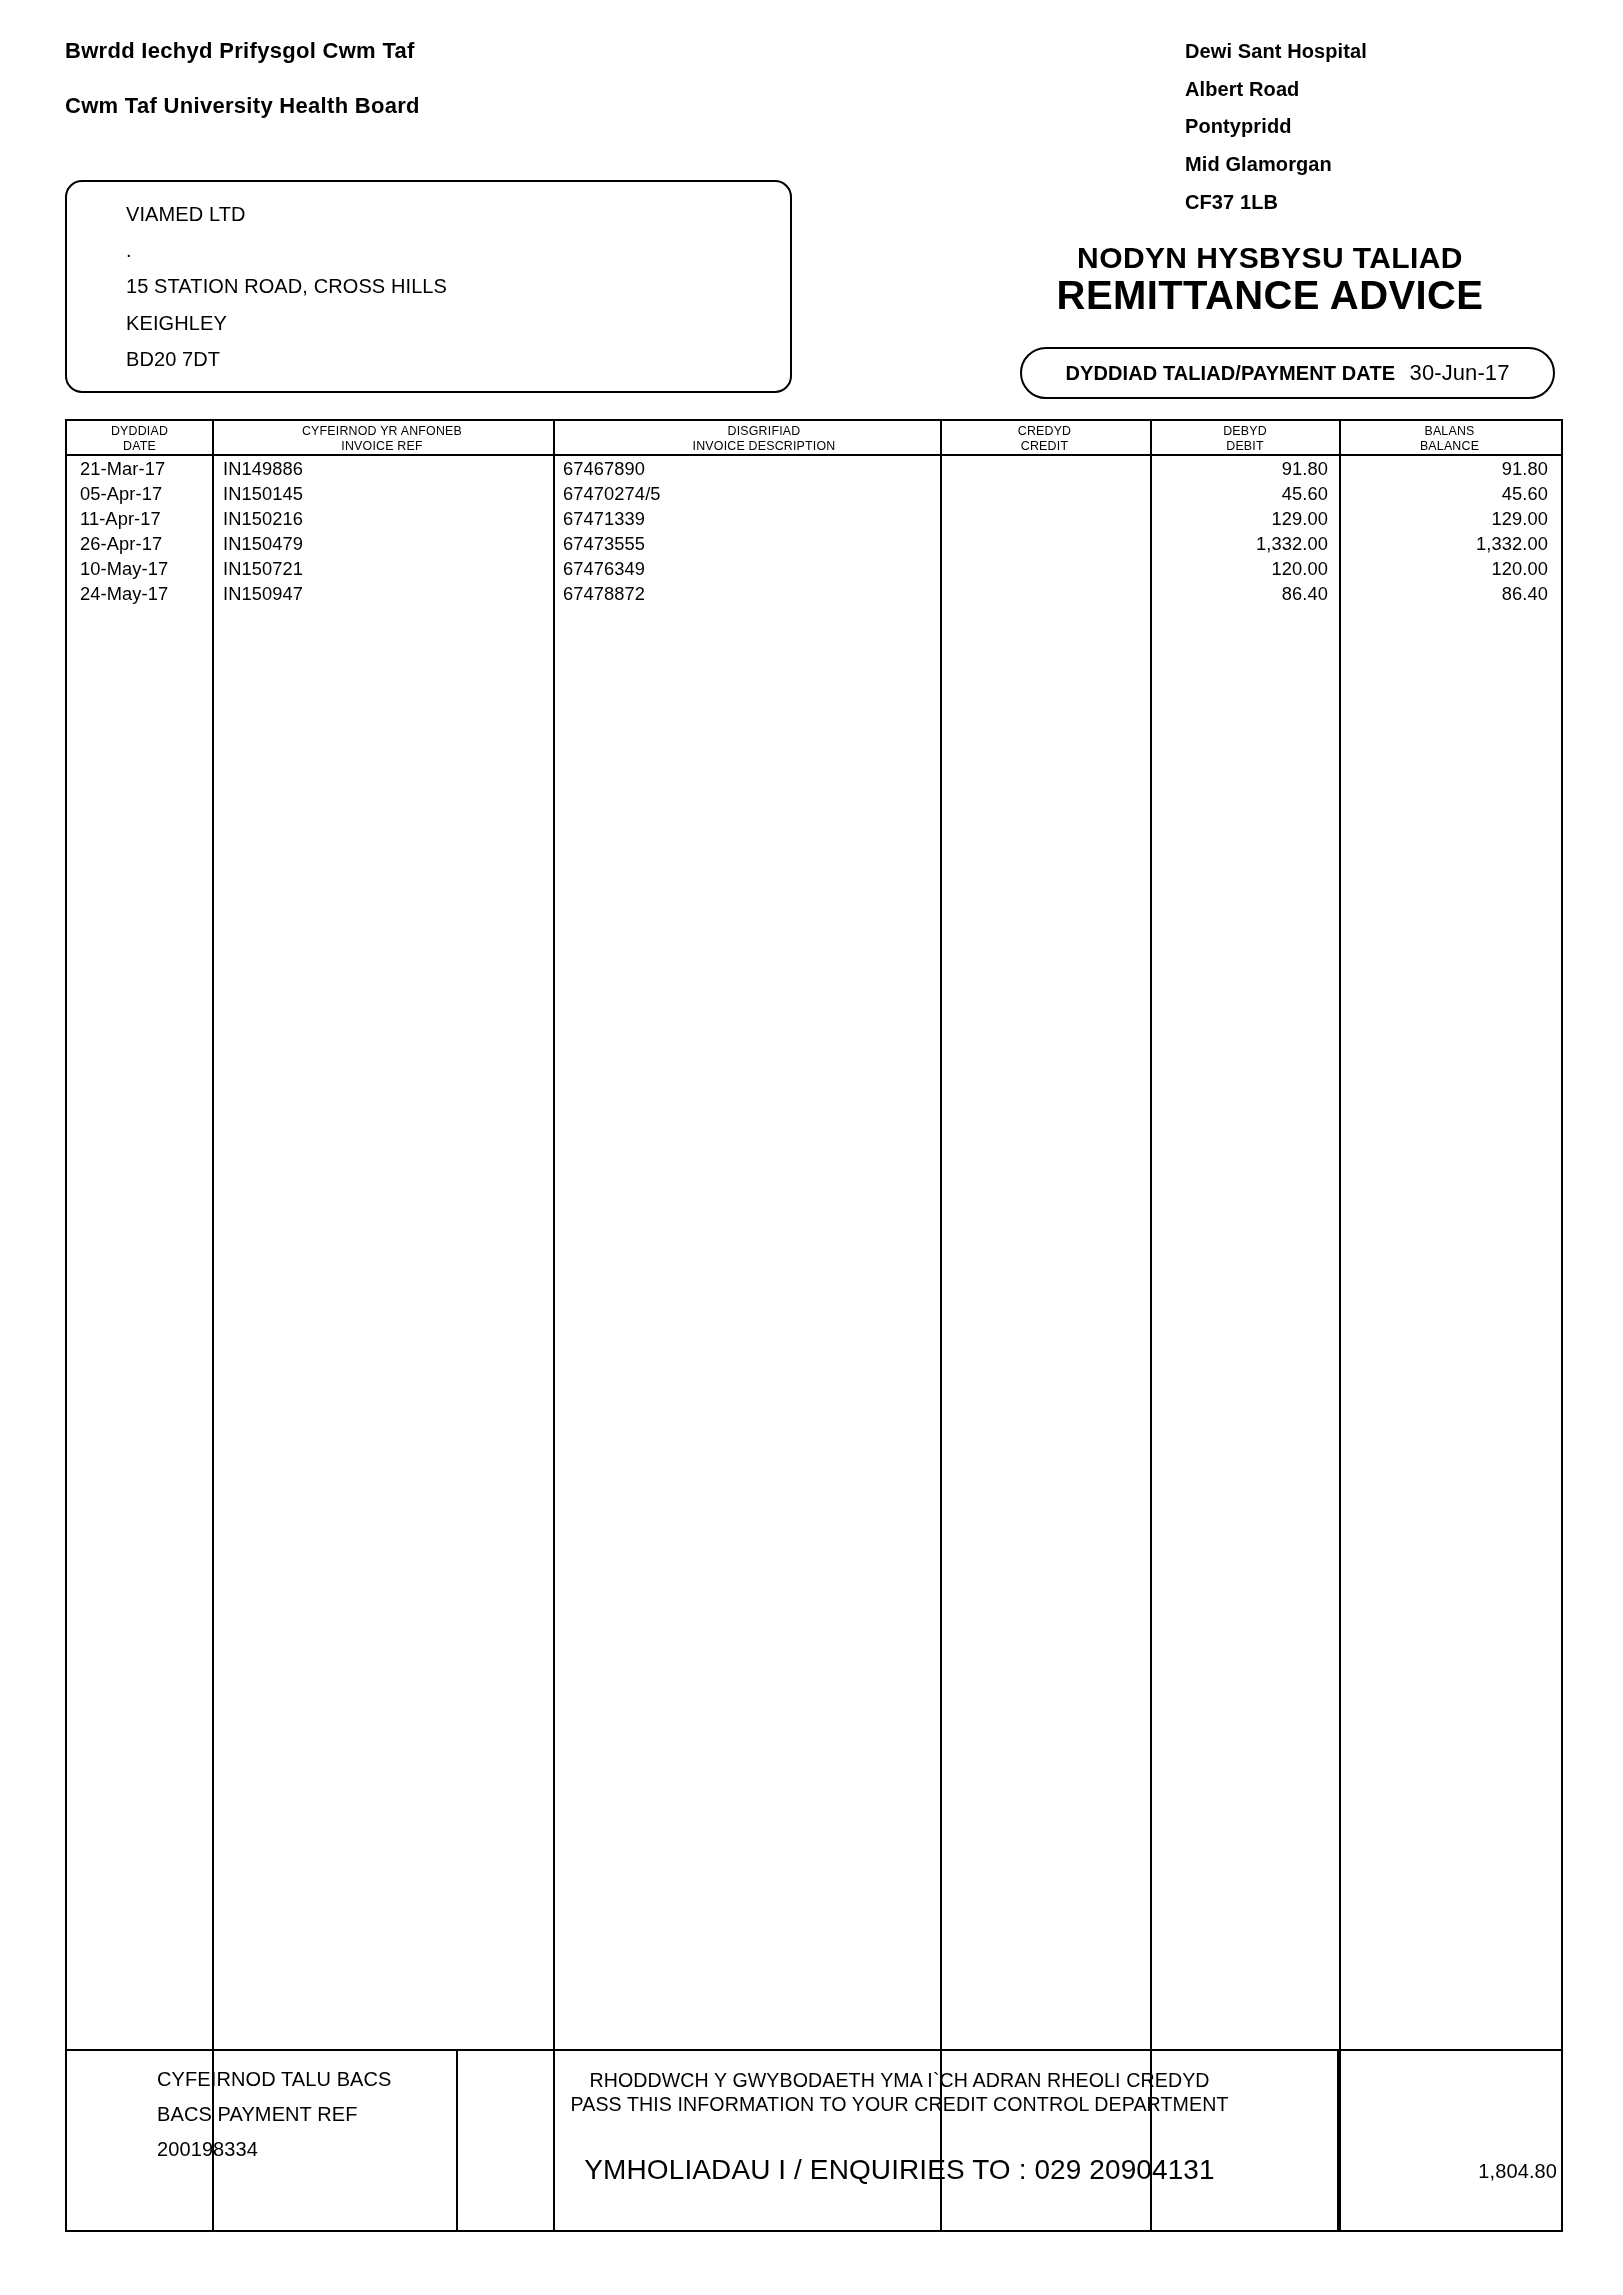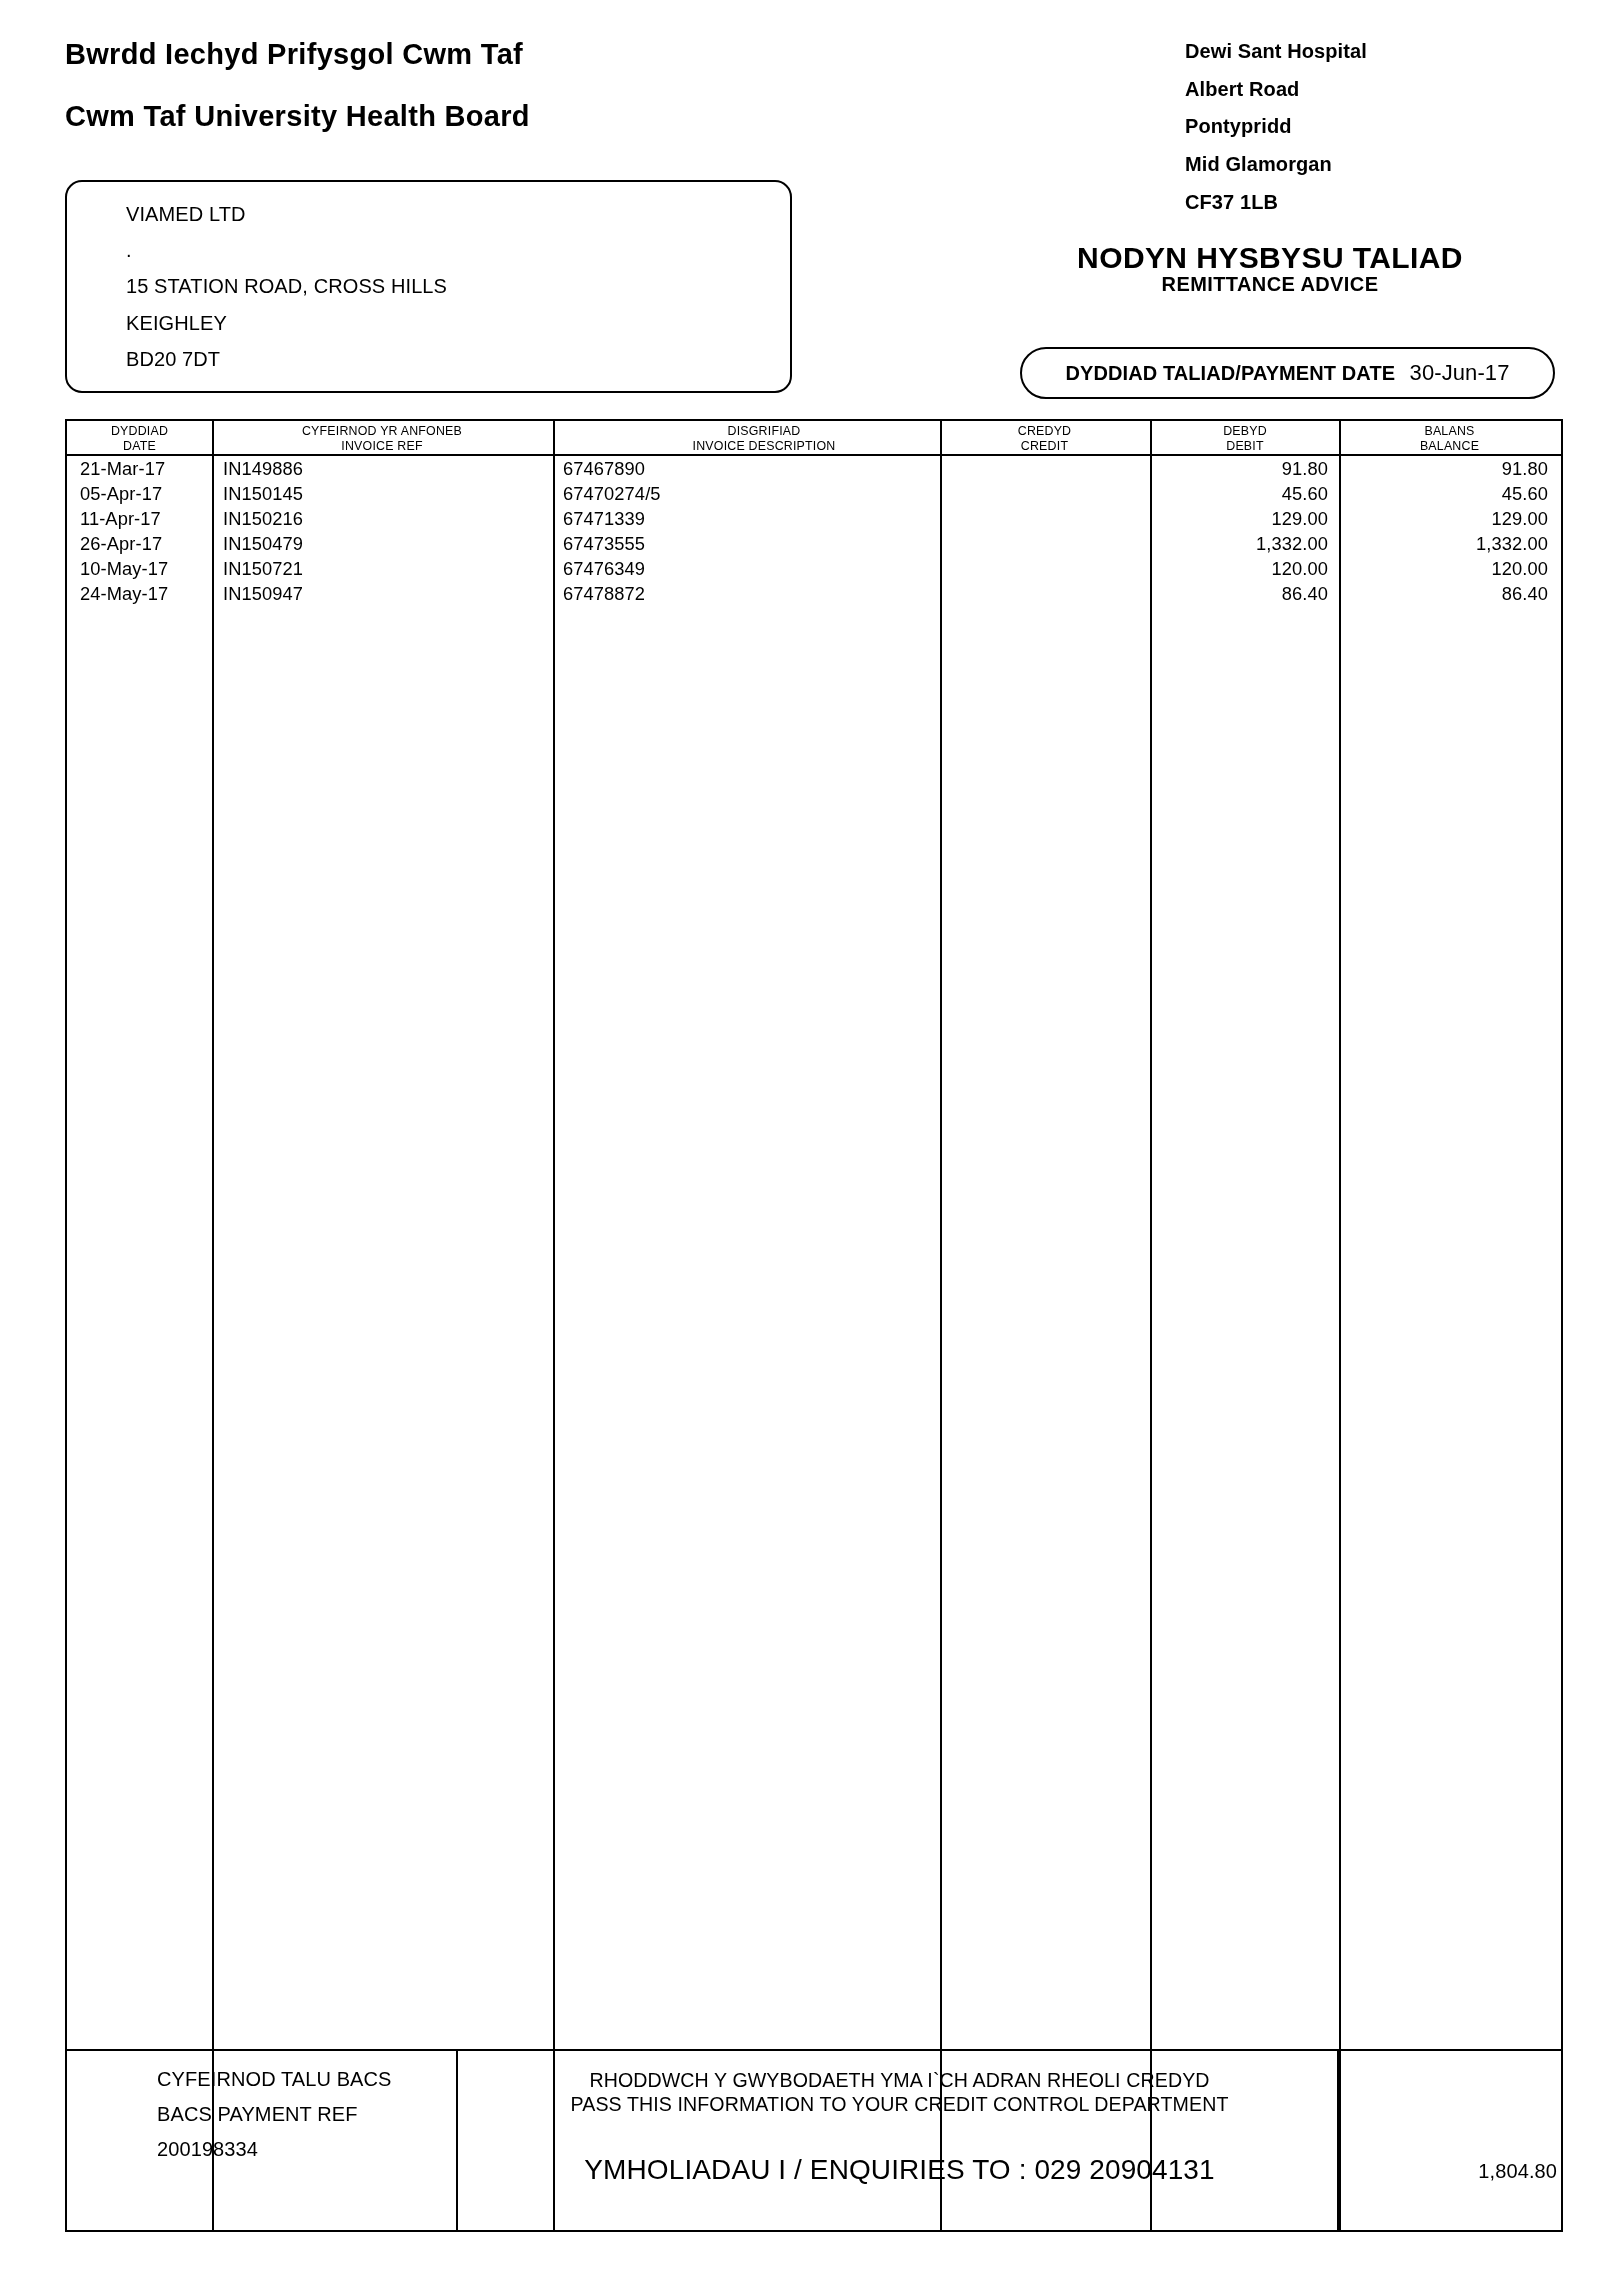--- a/index.html
+++ b/index.html
@@ -23,21 +23,21 @@
   }
 
   
   .hdr-left {
     position: absolute;
     left: 65px;
     top: 38px;
     width: 982px;
   }
   .hdr-left .line {
-    font-size: 29px;
+    font-size: 22px;
     font-weight: bold;
     letter-spacing: 0.3px;
     margin-bottom: 29px;
   }
 
   .hdr-right {
     position: absolute;
     left: 1185px;
     top: 41px;
     width: 367px;
@@ -82,21 +82,21 @@
     width: 602px;
     text-align: center;
   }
   .rem-title .l1 {
     font-size: 30px;
     font-weight: bold;
     letter-spacing: 0.4px;
     line-height: 1.08;
   }
   .rem-title .l2 {
-    font-size: 20px;
+    font-size: 40px;
     font-weight: bold;
     letter-spacing: 0.4px;
     line-height: 1.08;
   }
 
   
   .paydate {
     position: absolute;
     left: 1020px;
     top: 347px;

